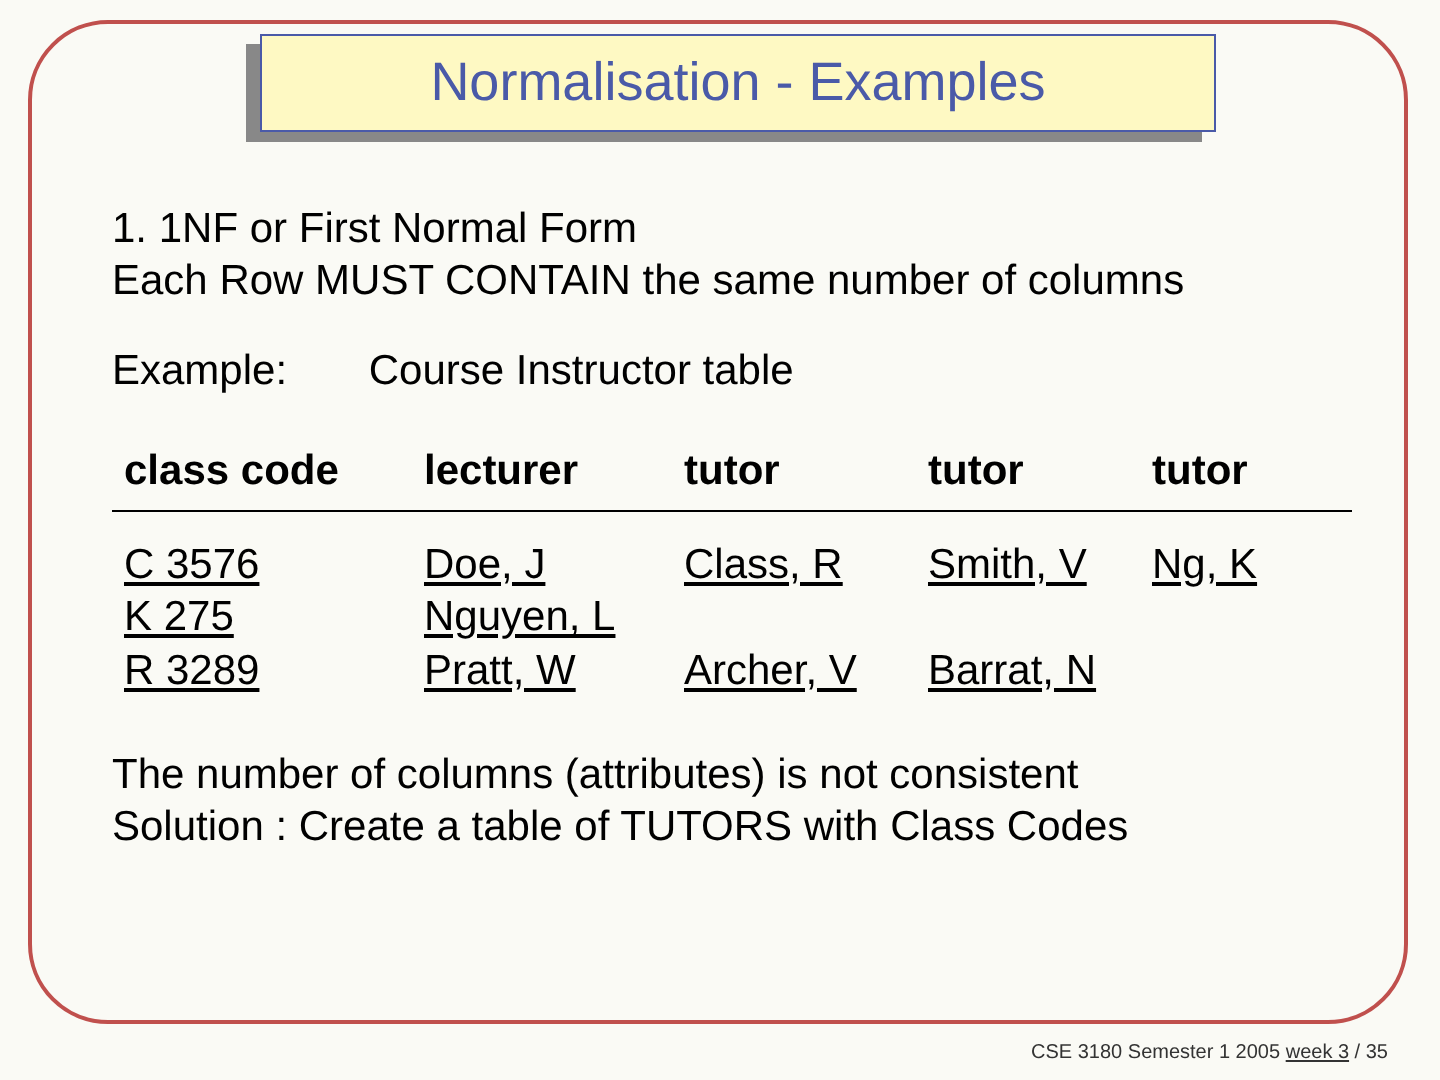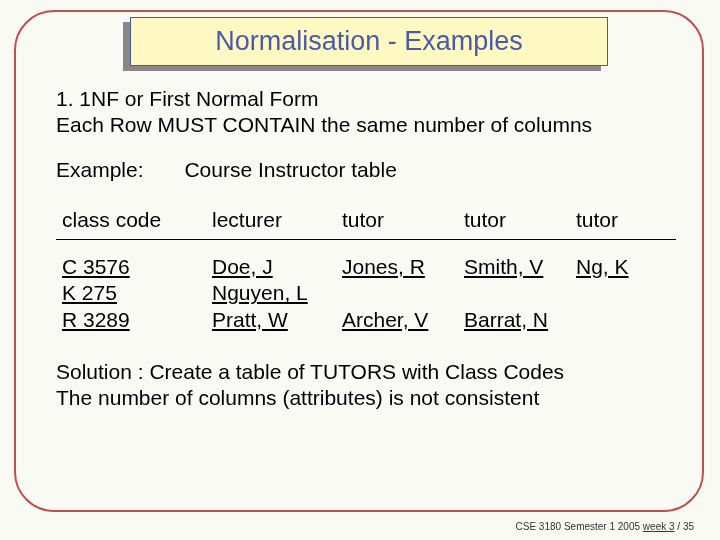--- a/index.html
+++ b/index.html
@@ -43,39 +43,40 @@
     align-items: center;
     justify-content: center;
     margin-left: 12px;
   }
   .title-text {
     font-size: 27px;
     color: #4a5aa8;
   }
   .content {
     position: absolute;
-    top: 86px;
+    top: 102px;
     left: 56px;
     width: 620px;
     color: #000;
     font-size: 21px;
     line-height: 1.25;
   }
   .example-row {
     margin-top: 18px;
   }
   .example-label { }
   .tbl {
     margin-top: 24px;
     width: 100%;
   }
   .tbl-head {
     display: flex;
     border-bottom: 1.5px solid #000;
     padding-bottom: 6px;
+    font-weight: bold;
   }
   .tbl-body {
     margin-top: 14px;
   }
   .tbl-row { display: flex; text-decoration: underline; }
   .c0 { width: 150px; padding-left: 6px; }
   .c1 { width: 130px; }
   .c2 { width: 122px; }
   .c3 { width: 112px; }
   .c4 { width: 90px; }
@@ -115,21 +116,21 @@
       <div class="c0">class code</div>
       <div class="c1">lecturer</div>
       <div class="c2">tutor</div>
       <div class="c3">tutor</div>
       <div class="c4">tutor</div>
     </div>
     <div class="tbl-body">
       <div class="tbl-row">
         <div class="c0">C 3576</div>
         <div class="c1">Doe, J</div>
-        <div class="c2">Jones, R</div>
+        <div class="c2">Class, R</div>
         <div class="c3">Smith, V</div>
         <div class="c4">Ng, K</div>
       </div>
       <div class="tbl-row">
         <div class="c0">K 275</div>
         <div class="c1">Nguyen, L</div>
         <div class="c2"></div>
         <div class="c3"></div>
         <div class="c4"></div>
       </div>
@@ -137,20 +138,20 @@
         <div class="c0">R 3289</div>
         <div class="c1">Pratt, W</div>
         <div class="c2">Archer, V</div>
         <div class="c3">Barrat, N</div>
         <div class="c4"></div>
       </div>
     </div>
   </div>
 
   <div class="summary">
+    <div>The number of columns (attributes) is not consistent</div>
     <div>Solution : Create a table of TUTORS  with Class Codes</div>
-    <div>The number of columns (attributes) is not consistent</div>
   </div>
 </div>
 
 <div class="footer">
   <span>CSE 3180 Semester 1 2005 </span><span class="u"> week 3</span><span> / </span><span>35</span>
 </div>
 
 </body></html>

